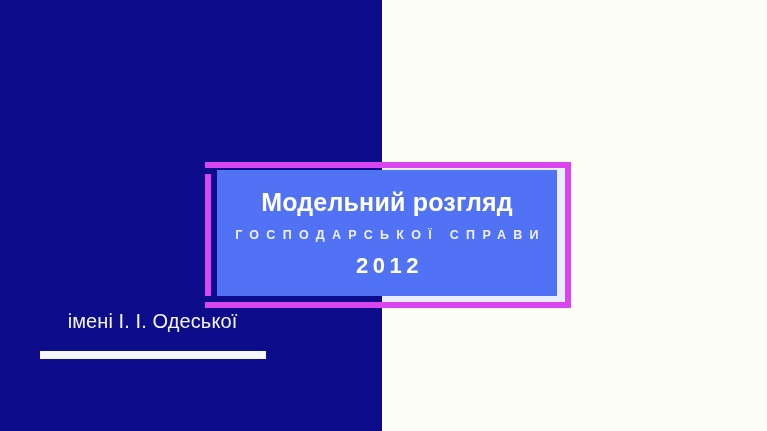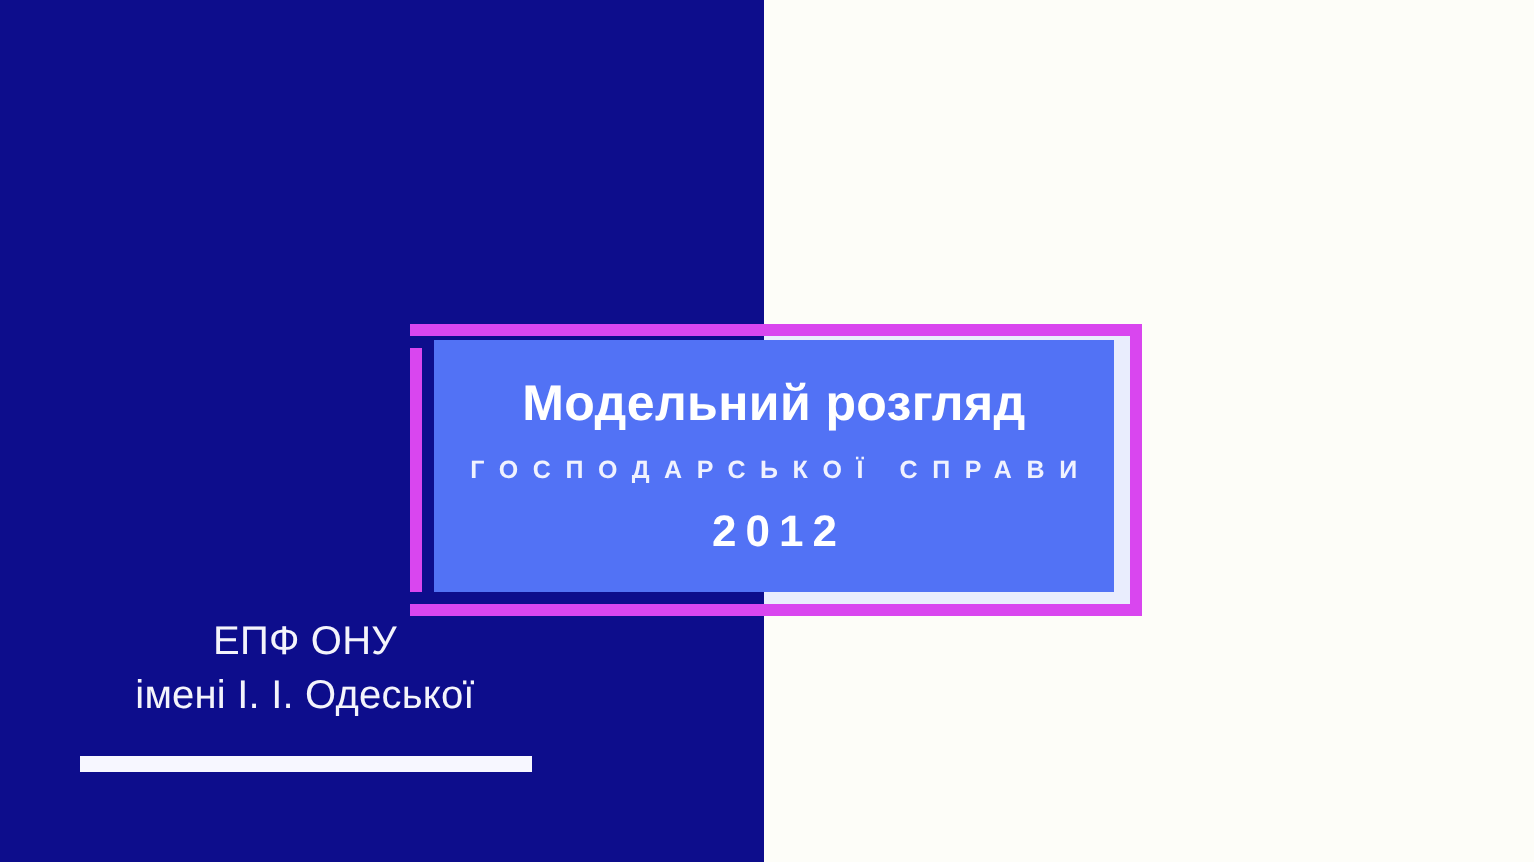--- a/index.html
+++ b/index.html
@@ -178,18 +178,17 @@
     <div class="frame-navy-bottom"></div>
     <div class="frame-navy-left"></div>
     <div class="card-inner">
       <div class="card-title">Модельний розгляд</div>
       <div class="card-sub">ГОСПОДАРСЬКОЇ СПРАВИ</div>
       <div class="card-year">2012</div>
     </div>
   </div>
 
   <div class="bl-block">
-    <div class="bl-text">ЕПФ ОНУ</div>
     <div class="bl-text">імені І. І. Одеської</div>
     <div class="bl-rule"></div>
   </div>
 
 </div>
 
 </body></html>

